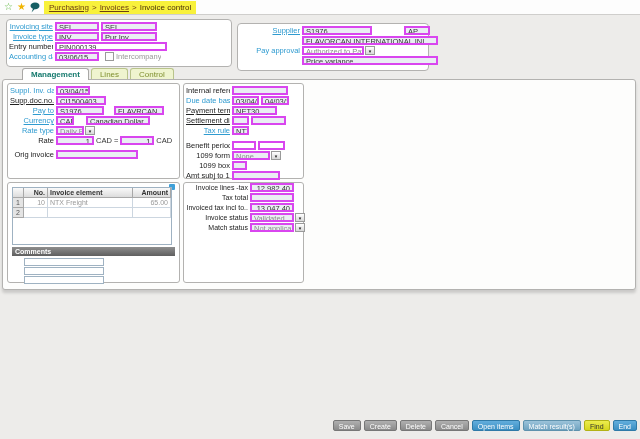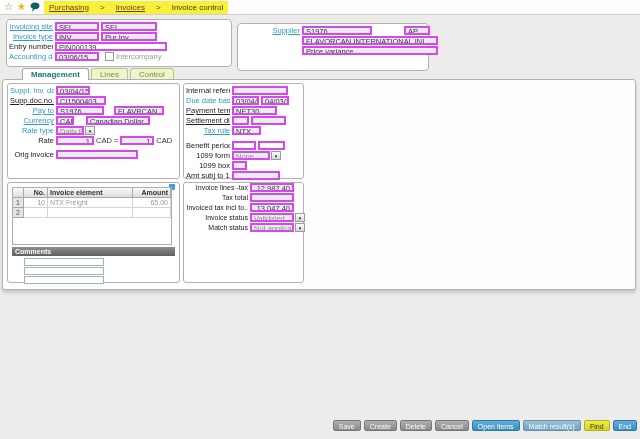--- a/index.html
+++ b/index.html
@@ -5,21 +5,21 @@
   html,body{margin:0;padding:0;}
   #screen{position:relative;width:640px;height:439px;background:#fff;overflow:hidden;
           font-family:"Liberation Sans",sans-serif;font-size:8px;color:#333;}
   
   .topbar{position:absolute;left:0;top:0;width:640px;height:15px;background:#fdfdfd;
           border-bottom:1px solid #cfcecc;display:flex;align-items:center;gap:4px;
           padding:0 4px;box-sizing:border-box;}
   .star{font-size:10px;line-height:10px;}
   .star.green{color:#5bb53c;}
   .star.gold{color:#f0b400;}
-  .crumb-wrap{background:#f8f13b;padding:1px 5px;display:flex;gap:11px;align-items:center;height:11px;}
+  .crumb-wrap{background:#f8f13b;padding:1px 5px;display:flex;gap:3px;align-items:center;height:11px;}
   .crumb-link{color:#6b3d12;text-decoration:underline;cursor:pointer;white-space:nowrap;}
   .crumb-sep{color:#6b3d12;}
   .crumb-cur{color:#4a3208;white-space:nowrap;}
   
   .workspace{position:absolute;left:0;top:15px;width:640px;height:424px;background:#edecea;}
   .panel{position:absolute;background:#fff;border:1px solid #b3b2b0;border-radius:4px;box-sizing:border-box;}
   .hdr-left{left:6px;top:4px;width:226px;height:48px;padding-top:2px;}
   .hdr-right{left:237px;top:8px;width:192px;height:48px;padding-top:2px;padding-left:16px;}
   
   .tabs{position:absolute;left:3px;top:52px;height:13px;display:flex;gap:2px;align-items:flex-end;margin-left:19px;}
@@ -131,20 +131,25 @@
       <div class="frow">
         <span class="lbl blue u">Supplier</span>
         <span class="fld" style="width:70px">S1976</span>
         <span class="fld" style="width:26px;margin-left:32px">AP</span>
       </div>
       <div class="frow">
         <span class="lbl"></span>
         <span class="fld" style="width:136px">FLAVORCAN INTERNATIONAL INI</span>
       </div>
       <div class="frow">
+        <span class="lbl blue">Pay approval</span>
+        <span class="fld white graytx" style="width:62px">Authorized to Pay</span>
+        <span class="ddw">▾</span>
+      </div>
+      <div class="frow">
         <span class="lbl"></span>
         <span class="fld" style="width:136px">Price variance</span>
       </div>
     </div>
 
     <div class="tabs">
       <span class="tab active">Management</span>
       <span class="tab">Lines</span>
       <span class="tab">Control</span>
     </div>
@@ -202,21 +207,21 @@
           <span class="lbl u">Payment terms</span>
           <span class="fld" style="width:45px">NET30</span>
         </div>
         <div class="frow">
           <span class="lbl u">Settlement disco...</span>
           <span class="fld" style="width:17px"></span>
           <span class="fld" style="width:35px;margin-left:2px"></span>
         </div>
         <div class="frow">
           <span class="lbl blue u">Tax rule</span>
-          <span class="fld" style="width:29px">NTX</span>
+          <span class="fld" style="width:17px">NTX</span>
         </div>
         <div class="frow" style="margin-top:6px">
           <span class="lbl">Benefit period</span>
           <span class="fld white" style="width:24px"></span>
           <span class="fld white" style="width:27px;margin-left:2px"></span>
         </div>
         <div class="frow">
           <span class="lbl">1099 form</span>
           <span class="fld graytx" style="width:38px">None</span>
           <span class="ddw">▾</span>

